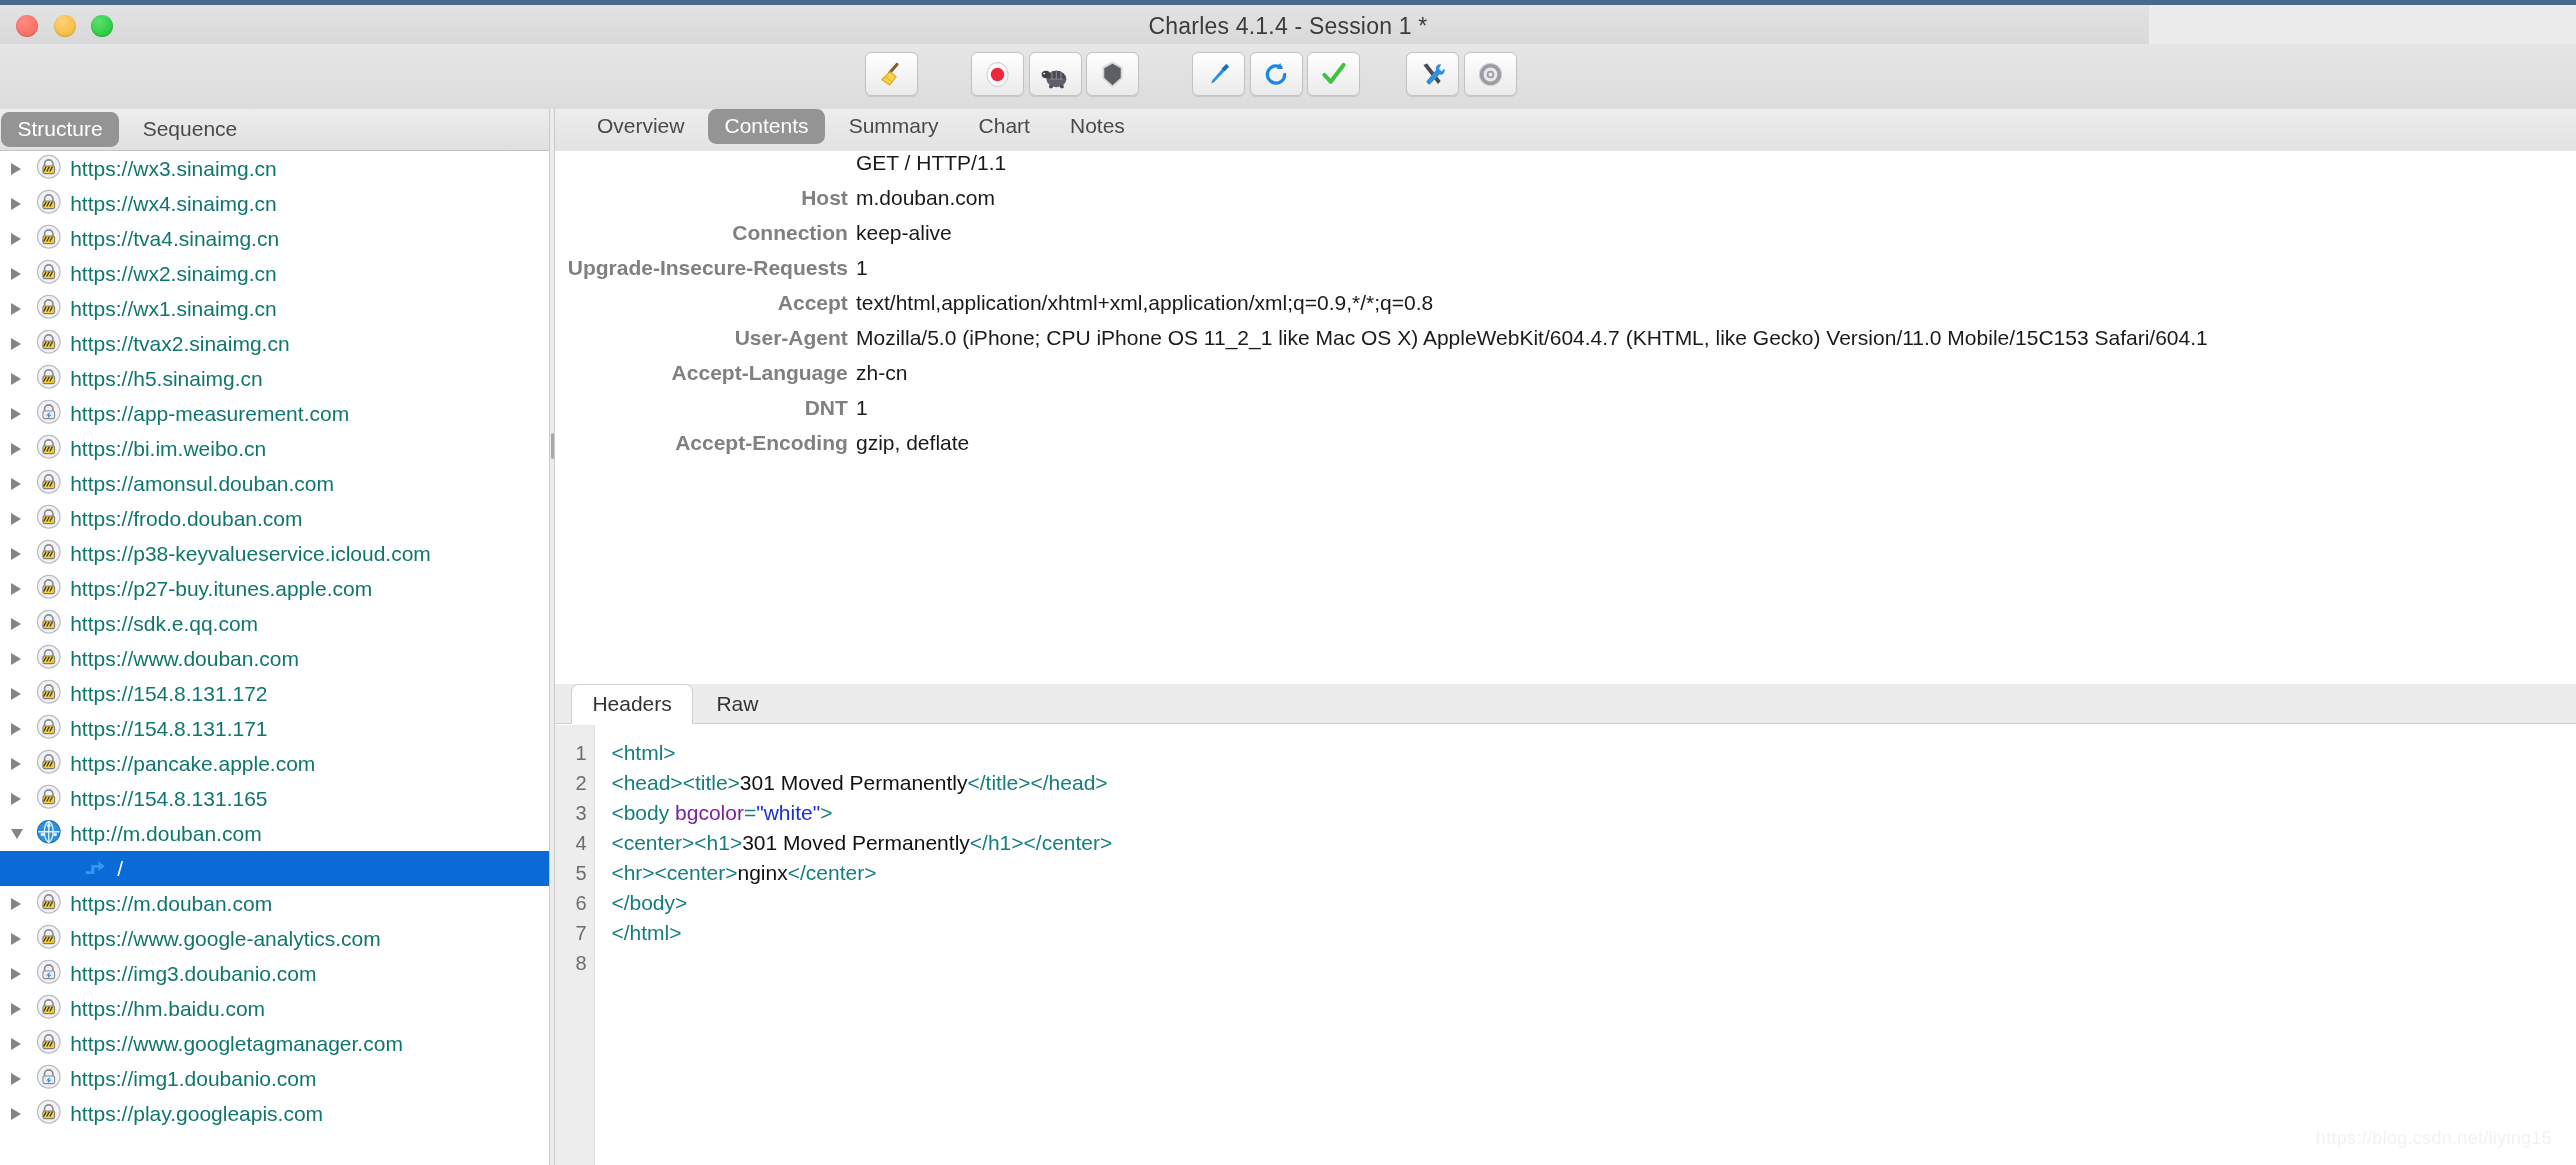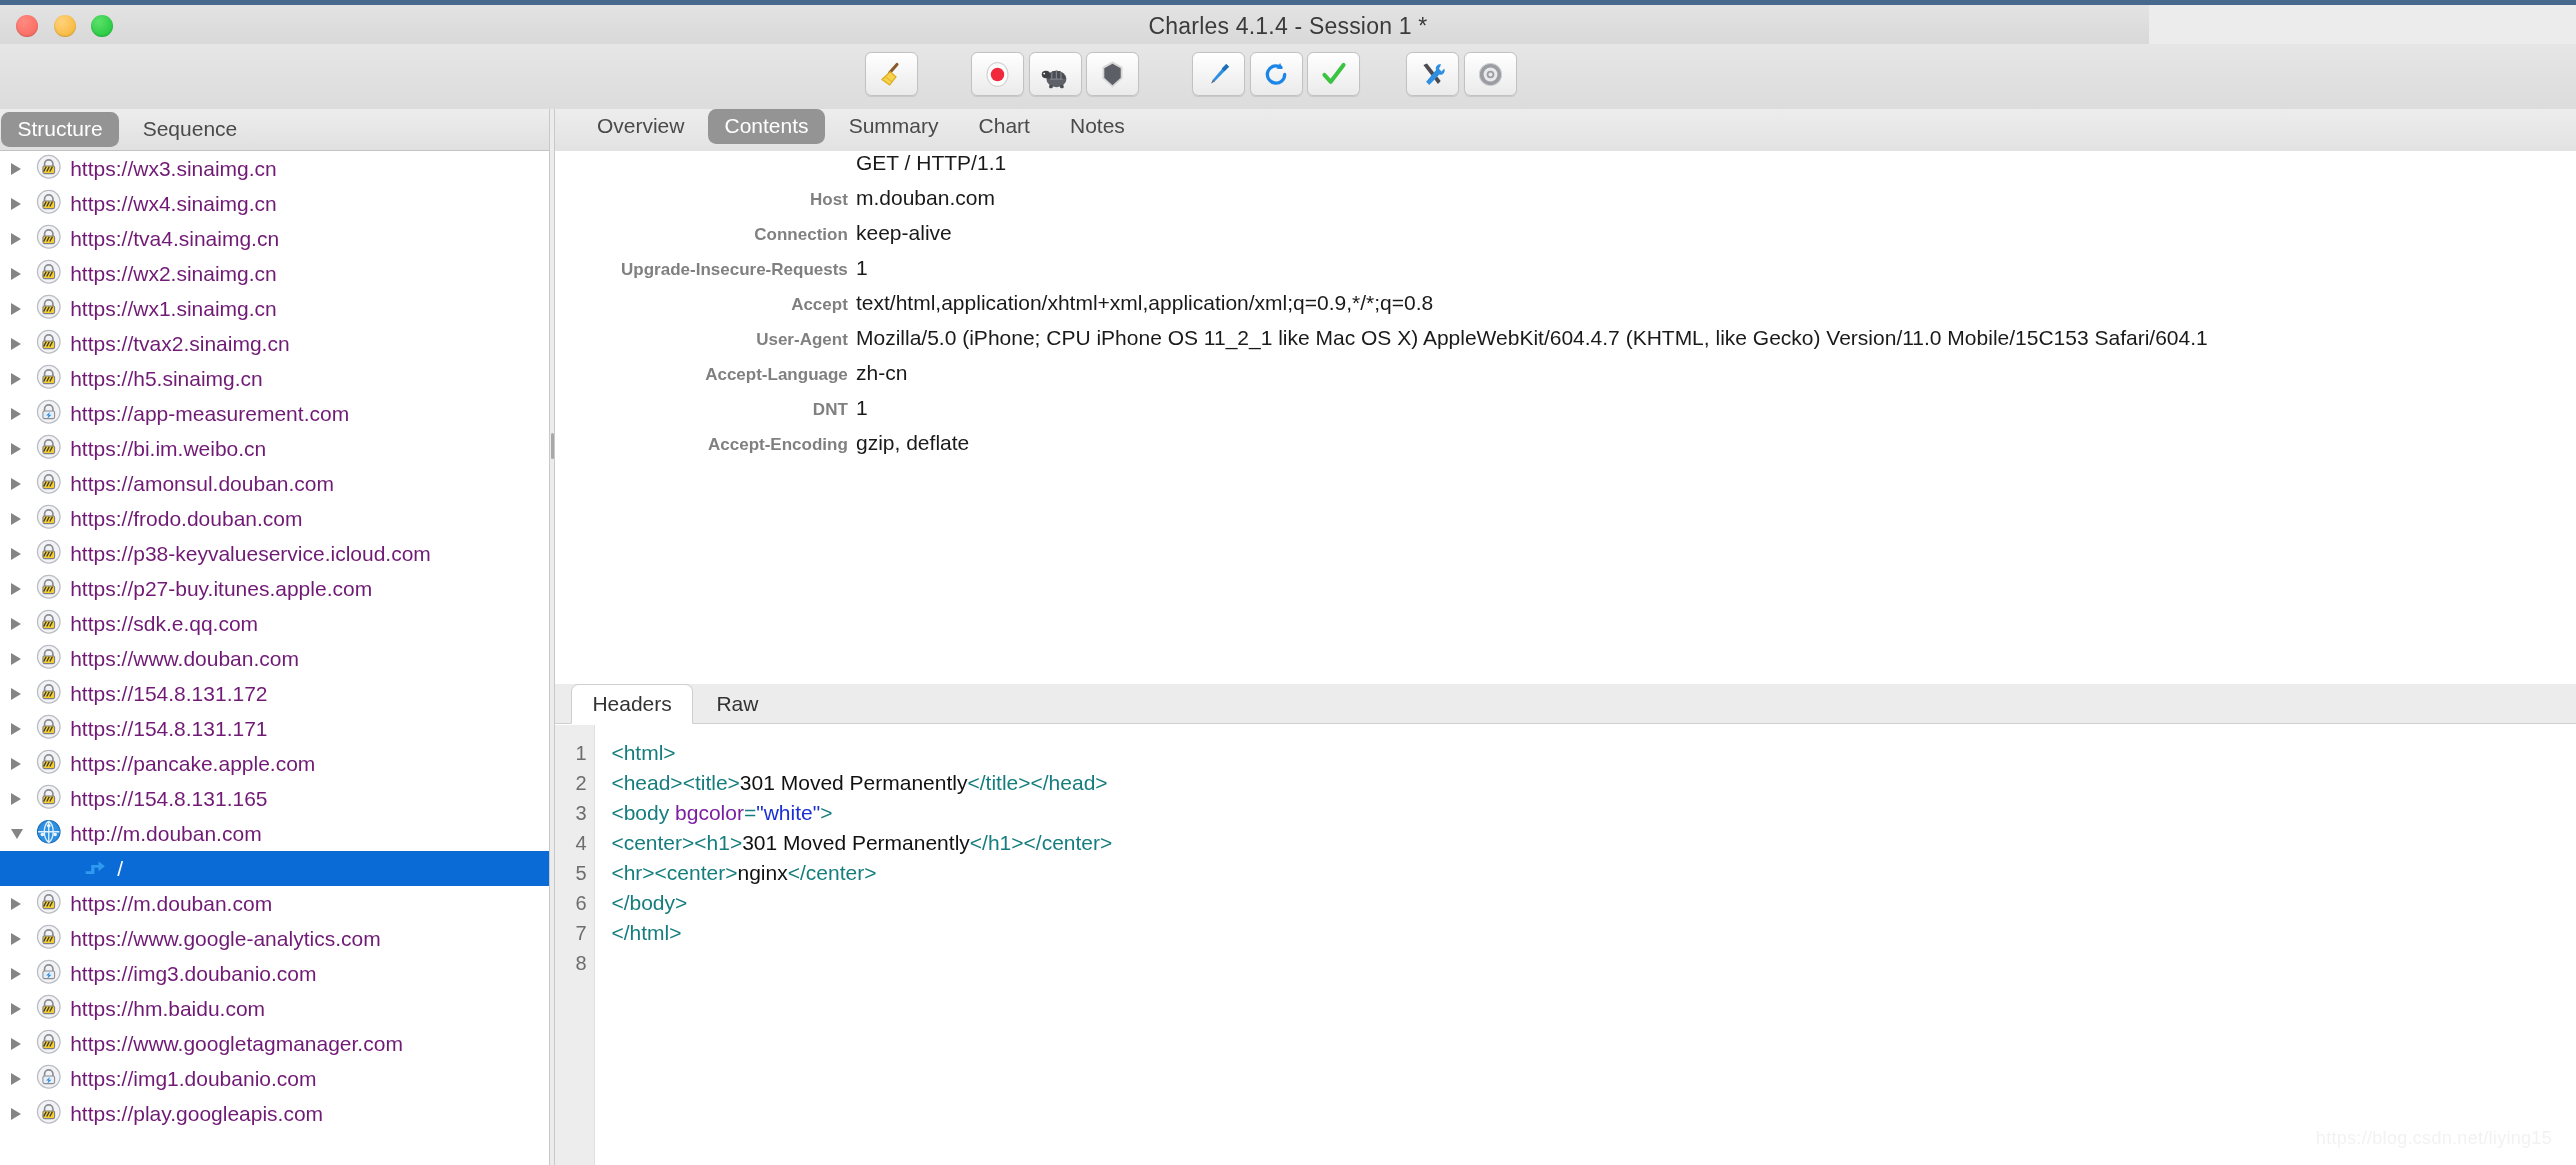--- a/index.html
+++ b/index.html
@@ -183,21 +183,21 @@
 
   .node-icon {
     width: 27px; flex: 0 0 27px;
     margin-right: 8.2px;
     display: flex;
     align-items: center;
     justify-content: center;
   }
   .node-label {
     font-size: 21px;
-    color: #701a75;
+    color: #0f766e;
     line-height: 1;
   }
 
   
   .divider {
     position: absolute;
     left: 549px; top: 0;
     width: 5.5px;
     height: 1056px;
     background: #ececec;
@@ -242,21 +242,21 @@
   }
   .hdr-row {
     display: flex;
     align-items: baseline;
     height: 35px;
   }
   .hdr-name {
     width: 301px;
     flex: 0 0 301px;
     text-align: right;
-    font-size: 17px;
+    font-size: 21px;
     font-weight: bold;
     color: #808080;
     padding-right: 8.2px;
     box-sizing: border-box;
     white-space: nowrap;
   }
   .hdr-val {
     font-size: 21px;
     color: #1a1a1a;
     white-space: nowrap;

